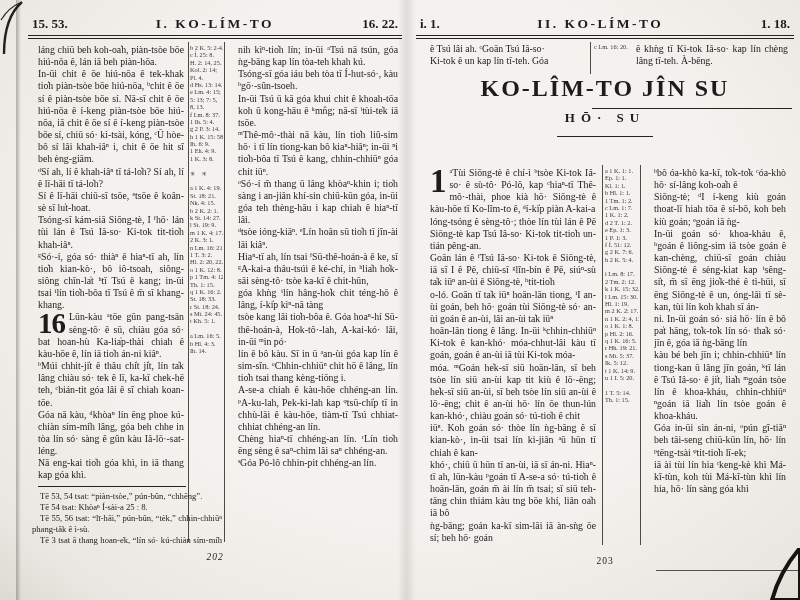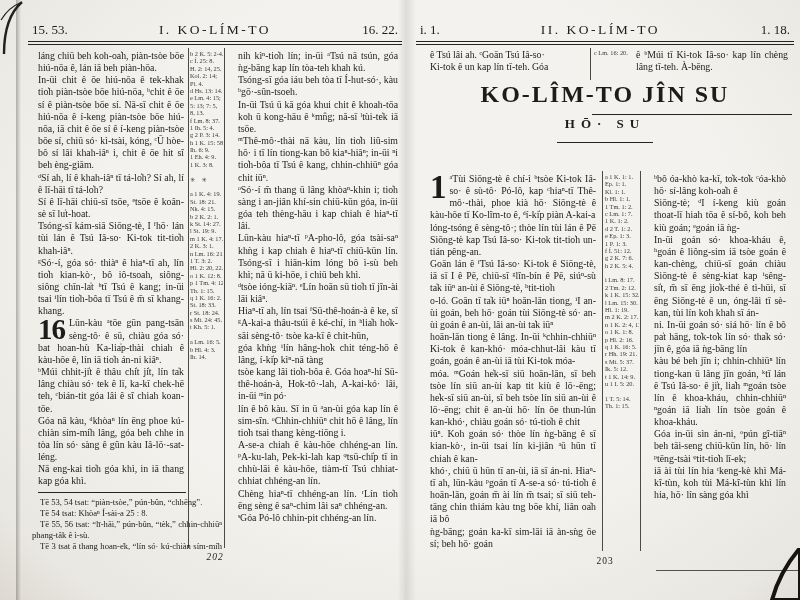--- a/index.html
+++ b/index.html
@@ -10,21 +10,21 @@
         background:radial-gradient(ellipse at 52% 42%, #f3f2ee 55%, #e9e7e1 88%, #ddd9d2 100%);}
   .gutter{position:absolute;left:398px;top:0;width:18px;height:600px;
           background:linear-gradient(90deg, rgba(0,0,0,0) 0%, rgba(90,85,78,.14) 45%, rgba(0,0,0,0) 100%);}
   .edge-left{position:absolute;left:16px;top:0;width:5px;height:600px;
              background:linear-gradient(90deg, rgba(60,55,50,.35), rgba(0,0,0,0));}
   .page{position:absolute;top:12px;height:578px;color:#1d1c1a;}
   .page-left{left:26px;width:378px;}
   .page-right{left:414px;width:382px;}
 
   .running-header{display:flex;justify-content:space-between;align-items:baseline;
-                  font-size:13px;font-weight:normal;padding:4px 6px 2px 6px;margin-top:6px;}
+                  font-size:13px;font-weight:bold;padding:4px 6px 2px 6px;}
   .running-header .hc{letter-spacing:2.5px;font-size:13.5px;}
   .header-rule{height:2px;border-top:1.8px solid #26241f;border-bottom:0.8px solid #26241f;margin:1px 2px 0 2px;}
 
   .cols{position:relative;overflow:hidden;}
   .lp-cols{height:505px;margin-top:3px;}
   .rp-cols{height:382px;margin-top:2px;}
 
   .tcol{position:absolute;font-size:9.8px;line-height:12.15px;text-align:justify;overflow:hidden;}
   .lp-c1{left:12px;top:2px;width:146px;height:438px;}
   .lp-c2{left:212px;top:2px;width:160px;height:498px;}
@@ -225,24 +225,20 @@
           <div class="verse">
             
             <span>ᵐThê-mô·-thài nā kàu, lín tio̍h liû-sim hō· i tī lín tiong-kan bô kiaⁿ-hiâⁿ; in-ūi ⁿi tio̍h-bôa tī Tsú ê kang, chhin-chhiūⁿ góa chit iūⁿ.</span>
           </div>
 
           <div class="verse">
             
             <span>ᵒSó·-í m̄ thang ū lâng khòaⁿ-khin i; tio̍h sàng i an-jiân khí-sin chiū-kūn góa, in-ūi góa teh thèng-hāu i kap chiah ê hiaⁿ-tī lâi.</span>
           </div>
 
-          <div class="verse">
-            
-            <span>Lūn-kàu hiaⁿ-tī ᵖA-pho-lô, góa tsài-saⁿ khǹg i kap chiah ê hiaⁿ-tī chiū-kūn lín. Tsóng-sī i hiān-kim lóng bô ì-sù beh khì; nā ū ki-hōe, i chiū beh khì.</span>
-          </div>
 
 
           <div class="verse">
             
             <span>ᵈtsòe ióng-kiāⁿ. ᵉLín hoān sū tio̍h tī jîn-ài lāi kiâⁿ.</span>
           </div>
 
           <div class="verse">
             
             <span>Hiaⁿ-tī ah, lín tsai ᶠSū-thê-hoán-à ê ke, sī ᵍA-kai-a thâu-tsúi ê ké-chí, in ʰlia̍h ho̍k-sāi sèng-tô· tsòe ka-kī ê chit-hūn,</span>
@@ -310,21 +306,21 @@
           </div>
 
           <div class="verse">
             <span>Ki-tok ê un kap lín tī-teh.  Góa</span>
           </div>
         </div>
       <div class="co-ref">c Lm. 16: 20.</div>
       <div class="co-right tcol" style="position:absolute;">
 
           <div class="verse">
-            <span>ê ᵇMúi tī Ki-tok Iâ-so· kap lín chèng lâng tī-teh.  À-bēng.</span>
+            <span>ê khǹg tī Ki-tok Iâ-so· kap lín chèng lâng tī-teh.  À-bēng.</span>
           </div>
         </div>
     </div>
     <div class="co-rule" style="position:relative;left:178px;width:200px;border-top:1px solid #26241f;"></div>
 
     <div class="title-block">
       <div class="book-title">KO-LÎM-TO JÎN SU</div>
       <div class="book-subtitle">HŌ· SU</div>
       <div class="title-rule"></div>
     </div>

